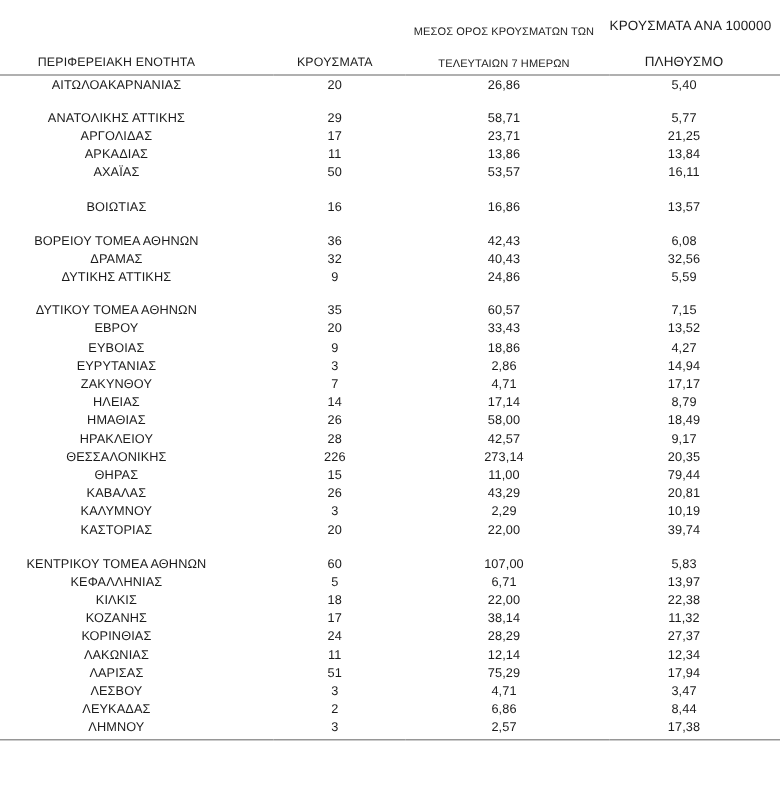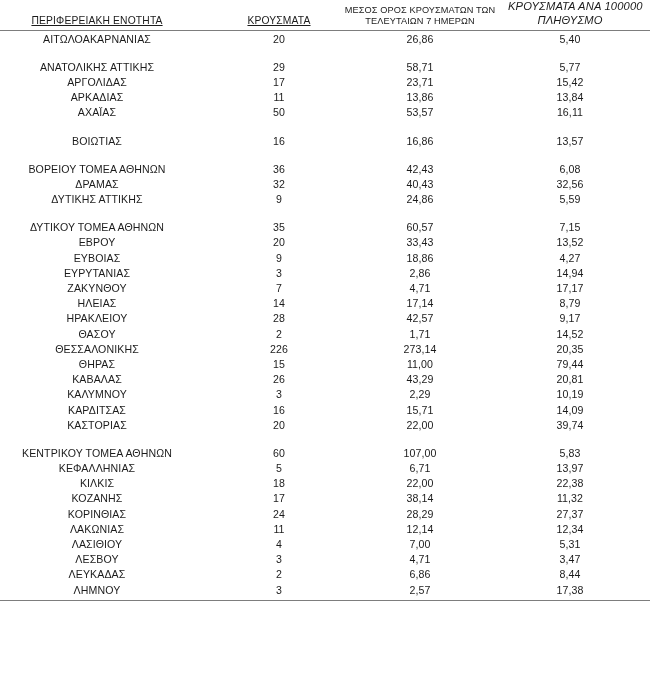--- a/index.html
+++ b/index.html
@@ -42,39 +42,38 @@
     vertical-align: bottom;
     text-align: center;
     line-height: 1.22;
   }
 
   th.h-region,
   th.h-cases {
     font-size: 10.3px;
     letter-spacing: 0.15px;
     padding-bottom: 2px;
-    text-decoration: underline;
   }
   th.h-avg {
     font-size: 9.2px;
     letter-spacing: 0.1px;
     padding-bottom: 2px;
   }
   th.h-per {
     font-size: 11.2px;
     letter-spacing: 0.15px;
     padding-bottom: 2px;
   }
 
   th.h-region { padding-right: 34px; }
   th.h-cases  { padding-right: 8px; }
   th.h-avg    { padding-right: 6px; }
-  th.h-per    { padding-right: 18px; font-style: italic; }
-
-  .hdr-line { display: block; white-space: nowrap; }
+  th.h-per    { padding-right: 18px; }
+
+  .hdr-line { display: block; white-space: nowrap; margin-top: 16px; }
 
   thead tr.head-row th {
     border-bottom: 1.6px solid #7d7d7d;
     padding-bottom: 3px;
   }
   thead tr.head-row th:first-child {
     border-left: none;
   }
 
   tbody td {
@@ -151,21 +150,21 @@
         <tr>
           <td class="region">ΑΝΑΤΟΛΙΚΗΣ ΑΤΤΙΚΗΣ</td>
           <td class="cases">29</td>
           <td class="avg">58,71</td>
           <td class="per">5,77</td>
         </tr>
         <tr>
           <td class="region">ΑΡΓΟΛΙΔΑΣ</td>
           <td class="cases">17</td>
           <td class="avg">23,71</td>
-          <td class="per">15,42</td>
+          <td class="per">21,25</td>
         </tr>
         <tr>
           <td class="region">ΑΡΚΑΔΙΑΣ</td>
           <td class="cases">11</td>
           <td class="avg">13,86</td>
           <td class="per">13,84</td>
         </tr>
         <tr>
           <td class="region">ΑΧΑΪΑΣ</td>
           <td class="cases">50</td>
@@ -244,32 +243,32 @@
           <td class="avg">4,71</td>
           <td class="per">17,17</td>
         </tr>
         <tr>
           <td class="region">ΗΛΕΙΑΣ</td>
           <td class="cases">14</td>
           <td class="avg">17,14</td>
           <td class="per">8,79</td>
         </tr>
         <tr>
+          <td class="region">ΗΜΑΘΙΑΣ</td>
+          <td class="cases">26</td>
+          <td class="avg">58,00</td>
+          <td class="per">18,49</td>
+        </tr>
+        <tr>
           <td class="region">ΗΡΑΚΛΕΙΟΥ</td>
           <td class="cases">28</td>
           <td class="avg">42,57</td>
           <td class="per">9,17</td>
         </tr>
         <tr>
-          <td class="region">ΘΑΣΟΥ</td>
-          <td class="cases">2</td>
-          <td class="avg">1,71</td>
-          <td class="per">14,52</td>
-        </tr>
-        <tr>
           <td class="region">ΘΕΣΣΑΛΟΝΙΚΗΣ</td>
           <td class="cases">226</td>
           <td class="avg">273,14</td>
           <td class="per">20,35</td>
         </tr>
         <tr>
           <td class="region">ΘΗΡΑΣ</td>
           <td class="cases">15</td>
           <td class="avg">11,00</td>
           <td class="per">79,44</td>
@@ -280,26 +279,20 @@
           <td class="avg">43,29</td>
           <td class="per">20,81</td>
         </tr>
         <tr>
           <td class="region">ΚΑΛΥΜΝΟΥ</td>
           <td class="cases">3</td>
           <td class="avg">2,29</td>
           <td class="per">10,19</td>
         </tr>
         <tr>
-          <td class="region">ΚΑΡΔΙΤΣΑΣ</td>
-          <td class="cases">16</td>
-          <td class="avg">15,71</td>
-          <td class="per">14,09</td>
-        </tr>
-        <tr>
           <td class="region">ΚΑΣΤΟΡΙΑΣ</td>
           <td class="cases">20</td>
           <td class="avg">22,00</td>
           <td class="per">39,74</td>
         </tr>
         <tr class="spacer">
           <td>&nbsp;</td>
           <td>&nbsp;</td>
           <td>&nbsp;</td>
           <td>&nbsp;</td>
@@ -334,24 +327,24 @@
           <td class="avg">28,29</td>
           <td class="per">27,37</td>
         </tr>
         <tr>
           <td class="region">ΛΑΚΩΝΙΑΣ</td>
           <td class="cases">11</td>
           <td class="avg">12,14</td>
           <td class="per">12,34</td>
         </tr>
         <tr>
-          <td class="region">ΛΑΣΙΘΙΟΥ</td>
-          <td class="cases">4</td>
-          <td class="avg">7,00</td>
-          <td class="per">5,31</td>
+          <td class="region">ΛΑΡΙΣΑΣ</td>
+          <td class="cases">51</td>
+          <td class="avg">75,29</td>
+          <td class="per">17,94</td>
         </tr>
         <tr>
           <td class="region">ΛΕΣΒΟΥ</td>
           <td class="cases">3</td>
           <td class="avg">4,71</td>
           <td class="per">3,47</td>
         </tr>
         <tr>
           <td class="region">ΛΕΥΚΑΔΑΣ</td>
           <td class="cases">2</td>

